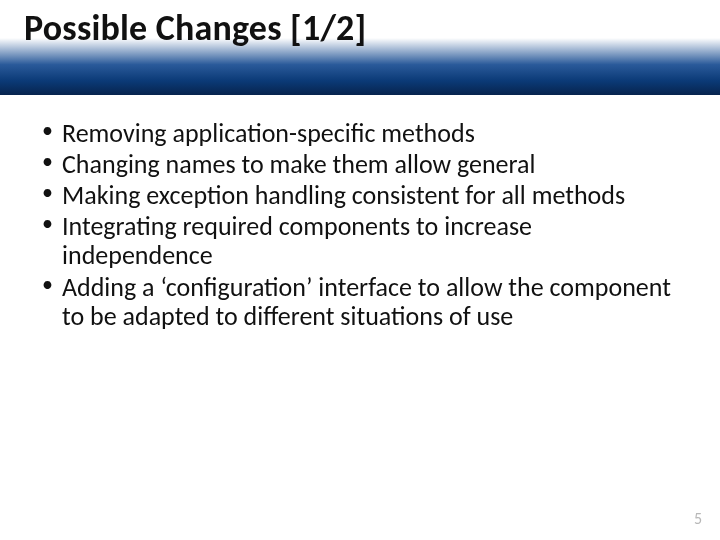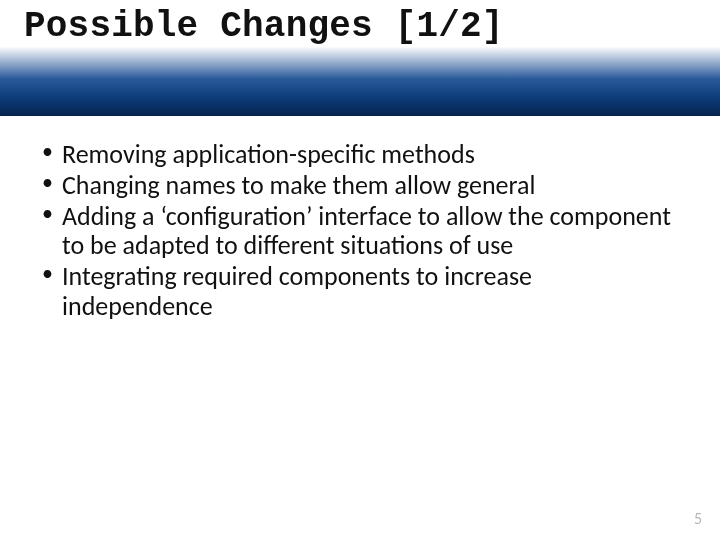--- a/index.html
+++ b/index.html
@@ -4,29 +4,28 @@
 <style>
   * { margin: 0; padding: 0; box-sizing: border-box; }
   html, body { width: 720px; height: 540px; overflow: hidden; }
   body {
     font-family: Calibri, "Segoe UI", Arial, sans-serif;
     background: #ffffff;
     position: relative;
   }
   .title-band {
     width: 100%;
-    height: 116px;
+    height: 95px;
     background: linear-gradient(to bottom,
       #ffffff 0%,
       #ffffff 40%,
       #2a5a9a 68%,
       #0b3a77 85%,
       #07244e 100%);
     position: relative;
-    font-family: Liberation Mono, monospace;
   }
   .title-text {
     position: absolute;
     left: 24px;
     top: 6px;
     font-size: 36px;
     font-weight: 700;
     color: #111111;
     letter-spacing: 0.2px;
   }
@@ -64,18 +63,19 @@
 <body>
 
 <div class="title-band">
   <div class="title-text">Possible Changes [1/2]</div>
 </div>
 
 <div class="content">
   <ul class="bullets">
     <li>Removing application-specific methods</li>
     <li>Changing names to make them allow general</li>
+    <li>Making exception handling consistent for all methods</li>
+    <li>Integrating required components to increase independence</li>
     <li>Adding a ‘configuration’ interface to allow the component to be adapted to different situations of use</li>
-    <li>Integrating required components to increase independence</li>
   </ul>
 </div>
 
 <div class="page-number">5</div>
 
 </body></html>

